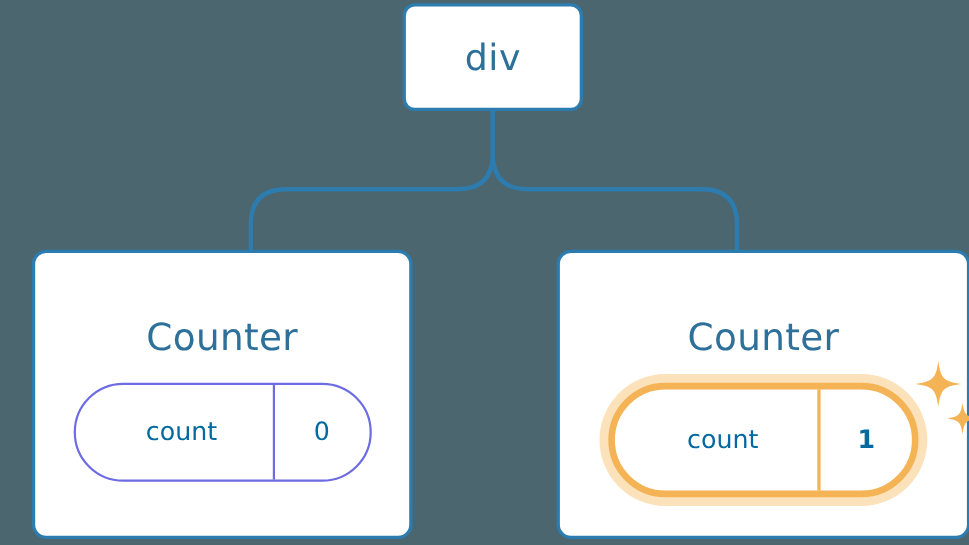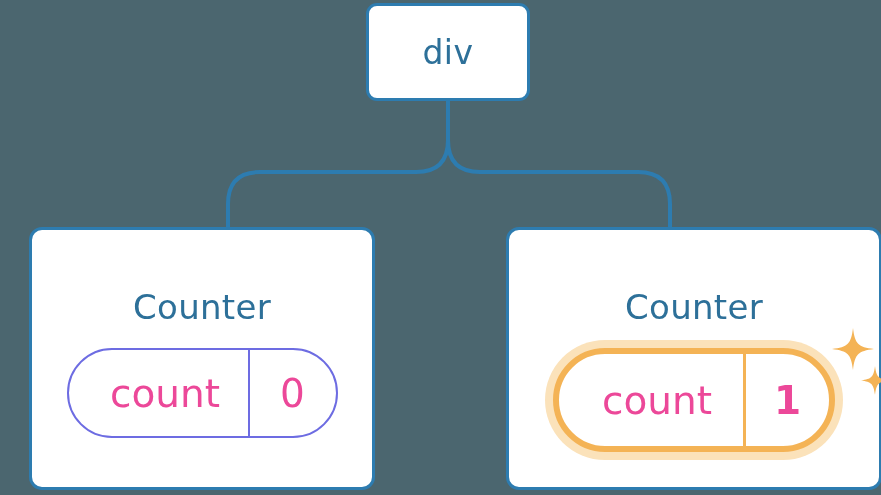--- a/index.html
+++ b/index.html
@@ -103,22 +103,22 @@
     border: 2px solid #6d6ce2;
     border-radius: 999px;
     box-sizing: border-box;
     background: #ffffff;
   }
   .pill-key,
   .pill-val {
     display: flex;
     align-items: center;
     justify-content: center;
-    color: #ec4899;
-    font-size: 39px;
+    color: #0369a1;
+    font-size: 23px;
     line-height: 1;
     box-sizing: border-box;
   }
   .pill-key {
     width: 179px;
     padding-left: 14px;
   }
   .pill-val {
     width: 88px;
     border-left: 2px solid #6d6ce2;

